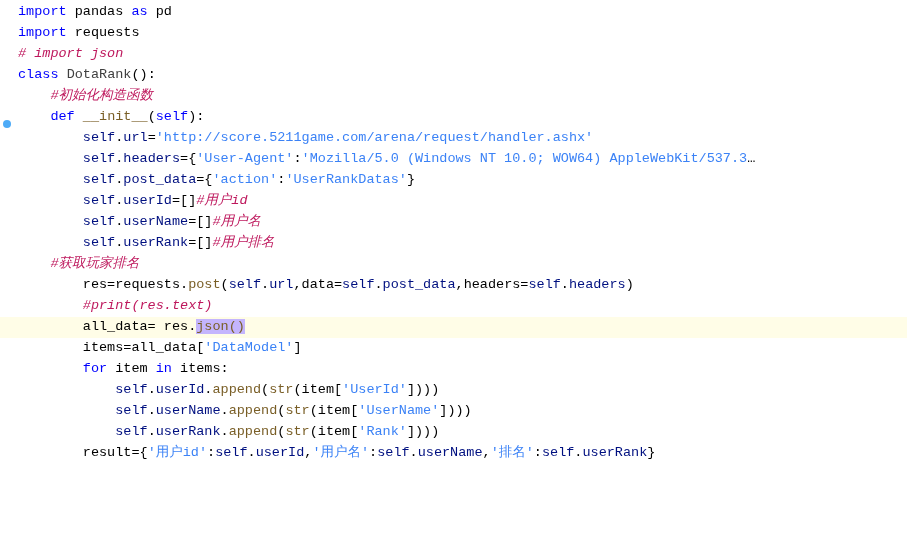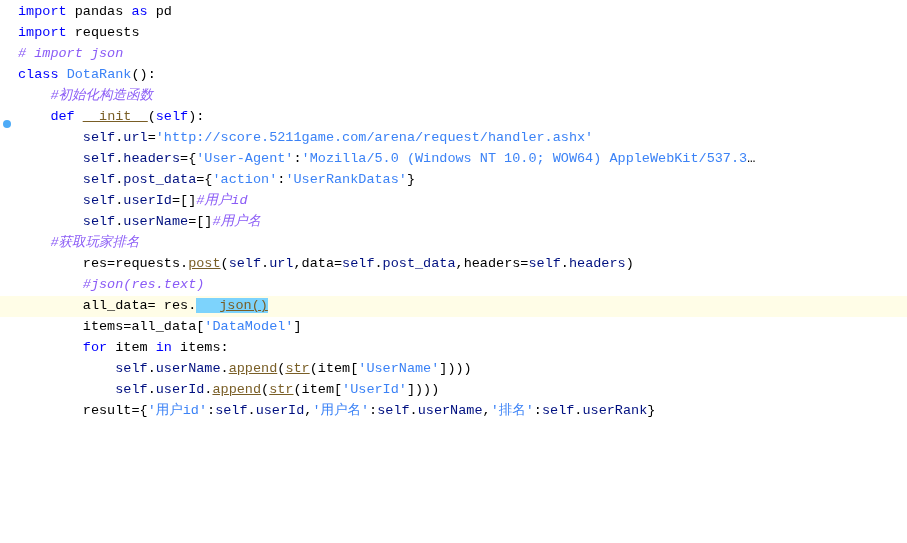--- a/index.html
+++ b/index.html
@@ -59,24 +59,24 @@
     }
 
     .line-content {
       flex: 1;
       padding-left: 4px;
       white-space: pre;
     }
 
     
     .kw { color: #0000ff; font-weight: normal; } 
-    .classname { color: #3b82f6; }
-    .funcname { color: #795e26; text-decoration: underline; }
+    .classname { color: #404040; }
+    .funcname { color: #795e26; }
     .string { color: #3b82f6; }
-    .comment { color: #8b5cf6; font-style: italic; }
+    .comment { color: #be185d; font-style: italic; }
     .attr { color: #001080; }
     .plain { color: #000000; }
   </style>
 </head>
 <body>
 
 <div class="code-container">
 
   <div class="line">
     <div class="line-gutter"></div>
@@ -128,63 +128,71 @@
   <div class="line">
     <div class="line-gutter"></div>
     <div class="line-content"><span class="plain">        </span><span class="attr">self</span><span class="plain">.</span><span class="attr">userId</span><span class="plain">=[]</span><span class="comment">#用户id</span></div>
   </div>
 
   <div class="line">
     <div class="line-gutter"></div>
     <div class="line-content"><span class="plain">        </span><span class="attr">self</span><span class="plain">.</span><span class="attr">userName</span><span class="plain">=[]</span><span class="comment">#用户名</span></div>
   </div>
 
+  <div class="line">
+    <div class="line-gutter"></div>
+    <div class="line-content"><span class="plain">        </span><span class="attr">self</span><span class="plain">.</span><span class="attr">userRank</span><span class="plain">=[]</span><span class="comment">#用户排名</span></div>
+  </div>
 
   <div class="line">
     <div class="line-gutter"></div>
     <div class="line-content"><span class="plain">    </span><span class="comment">#获取玩家排名</span></div>
   </div>
 
 
   <div class="line">
     <div class="line-gutter"></div>
     <div class="line-content"><span class="plain">        res=requests.</span><span class="funcname">post</span><span class="plain">(</span><span class="attr">self</span><span class="plain">.</span><span class="attr">url</span><span class="plain">,data=</span><span class="attr">self</span><span class="plain">.</span><span class="attr">post_data</span><span class="plain">,headers=</span><span class="attr">self</span><span class="plain">.</span><span class="attr">headers</span><span class="plain">)</span></div>
   </div>
 
   <div class="line">
     <div class="line-gutter"></div>
-    <div class="line-content"><span class="plain">        </span><span class="comment">#json(res.text)</span></div>
+    <div class="line-content"><span class="plain">        </span><span class="comment">#print(res.text)</span></div>
   </div>
 
   <div class="line highlighted">
     <div class="line-gutter"></div>
-    <div class="line-content"><span class="plain">        all_data= res.</span><span class="funcname" style="background-color:#7dd3fc;padding-left:23px;">json()</span></div>
+    <div class="line-content"><span class="plain">        all_data= res.</span><span class="funcname" style="background-color:#c4b5fd;">json()</span></div>
   </div>
 
 
   <div class="line">
     <div class="line-gutter"></div>
     <div class="line-content"><span class="plain">        items=all_data[</span><span class="string">'DataModel'</span><span class="plain">]</span></div>
   </div>
 
   <div class="line">
     <div class="line-gutter"></div>
     <div class="line-content"><span class="plain">        </span><span class="kw">for</span><span class="plain"> item </span><span class="kw">in</span><span class="plain"> items:</span></div>
   </div>
 
   <div class="line">
     <div class="line-gutter"></div>
+    <div class="line-content"><span class="plain">            </span><span class="attr">self</span><span class="plain">.</span><span class="attr">userId</span><span class="plain">.</span><span class="funcname">append</span><span class="plain">(</span><span class="funcname">str</span><span class="plain">(item[</span><span class="string">'UserId'</span><span class="plain">])))</span></div>
+  </div>
+
+  <div class="line">
+    <div class="line-gutter"></div>
     <div class="line-content"><span class="plain">            </span><span class="attr">self</span><span class="plain">.</span><span class="attr">userName</span><span class="plain">.</span><span class="funcname">append</span><span class="plain">(</span><span class="funcname">str</span><span class="plain">(item[</span><span class="string">'UserName'</span><span class="plain">])))</span></div>
   </div>
 
   <div class="line">
     <div class="line-gutter"></div>
-    <div class="line-content"><span class="plain">            </span><span class="attr">self</span><span class="plain">.</span><span class="attr">userId</span><span class="plain">.</span><span class="funcname">append</span><span class="plain">(</span><span class="funcname">str</span><span class="plain">(item[</span><span class="string">'UserId'</span><span class="plain">])))</span></div>
+    <div class="line-content"><span class="plain">            </span><span class="attr">self</span><span class="plain">.</span><span class="attr">userRank</span><span class="plain">.</span><span class="funcname">append</span><span class="plain">(</span><span class="funcname">str</span><span class="plain">(item[</span><span class="string">'Rank'</span><span class="plain">])))</span></div>
   </div>
-
 
   <div class="line">
     <div class="line-gutter"></div>
     <div class="line-content"><span class="plain">        result={</span><span class="string">'用户id'</span><span class="plain">:</span><span class="attr">self</span><span class="plain">.</span><span class="attr">userId</span><span class="plain">,</span><span class="string">'用户名'</span><span class="plain">:</span><span class="attr">self</span><span class="plain">.</span><span class="attr">userName</span><span class="plain">,</span><span class="string">'排名'</span><span class="plain">:</span><span class="attr">self</span><span class="plain">.</span><span class="attr">userRank</span><span class="plain">}</span></div>
   </div>
 
 
 </div>
 
 </body></html>

